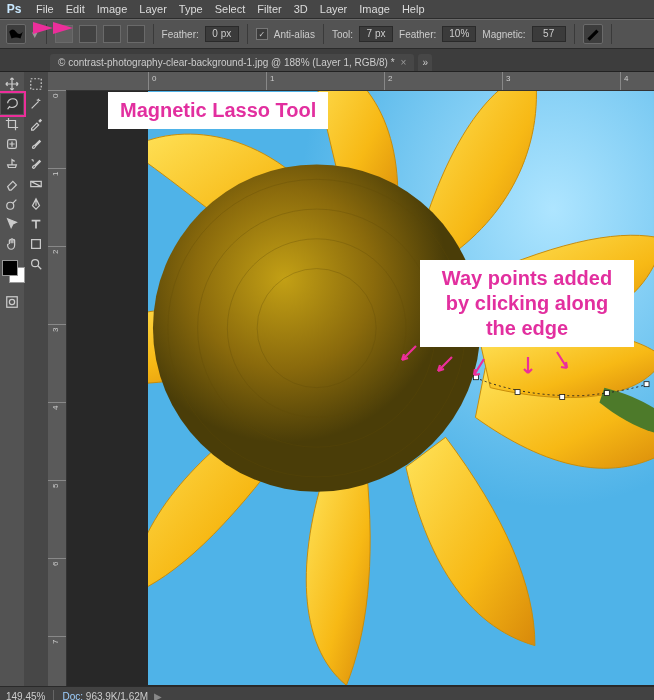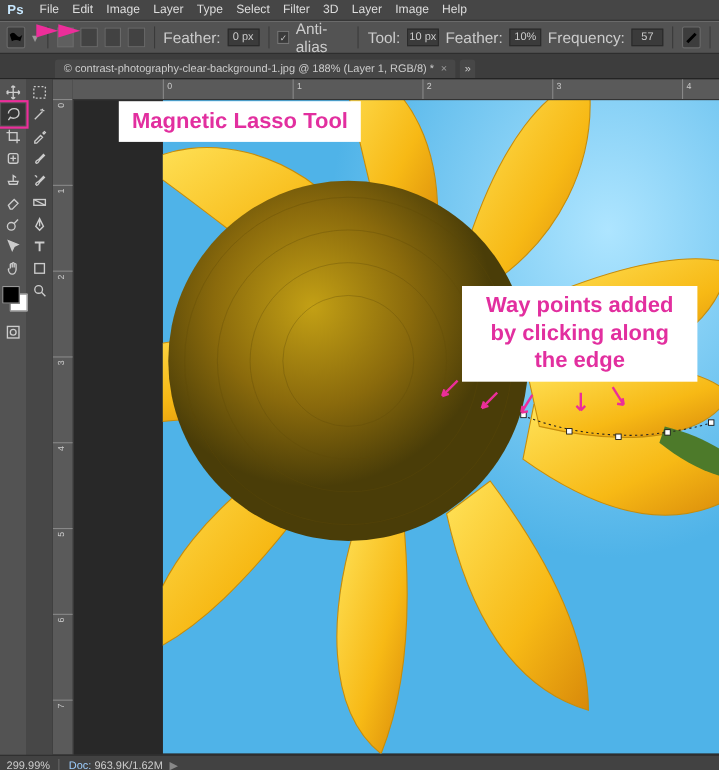--- a/index.html
+++ b/index.html
@@ -6,21 +6,21 @@
   
   .menubar{height:18px;background:#464646;display:flex;align-items:center;padding:0 4px;border-bottom:1px solid #2c2c2c}
   .logo{width:20px;height:14px;margin-right:6px;display:flex;align-items:center;justify-content:center;color:#c8e8ff;font-weight:bold;font-size:12px}
   .menu-item{padding:2px 6px;cursor:default;color:#ddd}
   
   .optbar{height:28px;background:#535353;border-top:1px solid #6a6a6a;border-bottom:1px solid #2a2a2a;display:flex;align-items:center;padding:0 6px;gap:6px;color:#ccc}
   .opt-icon{width:18px;height:18px;background:#3d3d3d;border:1px solid #6a6a6a;border-radius:2px;display:flex;align-items:center;justify-content:center}
   .opt-sep{width:1px;height:20px;background:#3a3a3a;margin:0 2px}
   .opt-mode{width:16px;height:16px;border:1px solid #6a6a6a;background:#424242;display:inline-block}
   .opt-mode.active{background:#5f5f5f}
-  .opt-label{font-size:14px}
+  .opt-label{font-size:10px}
   .opt-field{width:32px;height:14px;background:#3b3b3b;border:1px solid #2a2a2a;font-size:10px;text-align:center;line-height:14px}
   .check{width:10px;height:10px;border:1px solid #777;display:inline-flex;align-items:center;justify-content:center;font-size:8px;background:#3b3b3b}
   .btn{padding:2px 8px;background:#4a4a4a;border:1px solid #6a6a6a;border-radius:2px;font-size:10px;color:#888}
   
   .tabbar{height:22px;background:#3d3d3d;display:flex;align-items:flex-end;padding-left:50px;border-bottom:1px solid #222}
   .tab{padding:3px 8px;background:#474747;font-size:10px;color:#ccc;border-top-left-radius:3px;border-top-right-radius:3px;display:flex;align-items:center}
   .tab .x{margin-left:6px;color:#999;cursor:pointer}
   .tab.small{margin-left:4px;padding:3px 4px}
   
   .main{display:flex;height:calc(700px - 18px - 28px - 22px - 18px)}
@@ -81,24 +81,24 @@
   <div class="opt-mode"></div>
   <div class="opt-mode"></div>
   <div class="opt-sep"></div>
   <span class="opt-label">Feather:</span>
   <div class="opt-field">0 px</div>
   <div class="opt-sep"></div>
   <span class="check">✓</span>
   <span class="opt-label">Anti-alias</span>
   <div class="opt-sep"></div>
   <span class="opt-label">Tool:</span>
-  <div class="opt-field">10 px</div>
+  <div class="opt-field">7 px</div>
   <span class="opt-label">Feather:</span>
   <div class="opt-field">10%</div>
-  <span class="opt-label">Frequency:</span>
+  <span class="opt-label">Magnetic:</span>
   <div class="opt-field">57</div>
   <div class="opt-sep"></div>
   <div class="opt-icon">
     <svg viewBox="0 0 16 16">
         <path d="M3 12 L11 4 L13 6 L5 14 Z M11 4 L13 2"></path>
       </svg>
   </div>
   <div class="opt-sep"></div>
 </div>
 
@@ -332,18 +332,18 @@
     <svg class="small-arrow" style="top:283px;left:470px" width="22" height="22">
         <path d="M10 2 L10 18 M10 18 l4 -4 M10 18 l-4 -4" stroke="#ec2e9a" stroke-width="2.2" fill="none"></path>
       </svg>
     <svg class="small-arrow" style="top:278px;left:505px" width="22" height="22">
         <path d="M4 2 L14 18 M14 18 l-6 -1 M14 18 l-1 -6" stroke="#ec2e9a" stroke-width="2.2" fill="none"></path>
       </svg>
   </div>
 </div>
 
 <div class="status">
-  <span>299.99%</span>
+  <span>149.45%</span>
   <div class="div"></div>
   <span style="color:#9ecfff">Doc:</span>&nbsp;
   <span>963.9K/1.62M</span>
   <span style="margin-left:6px;color:#888">▶</span>
 </div>
 
 </body></html>

